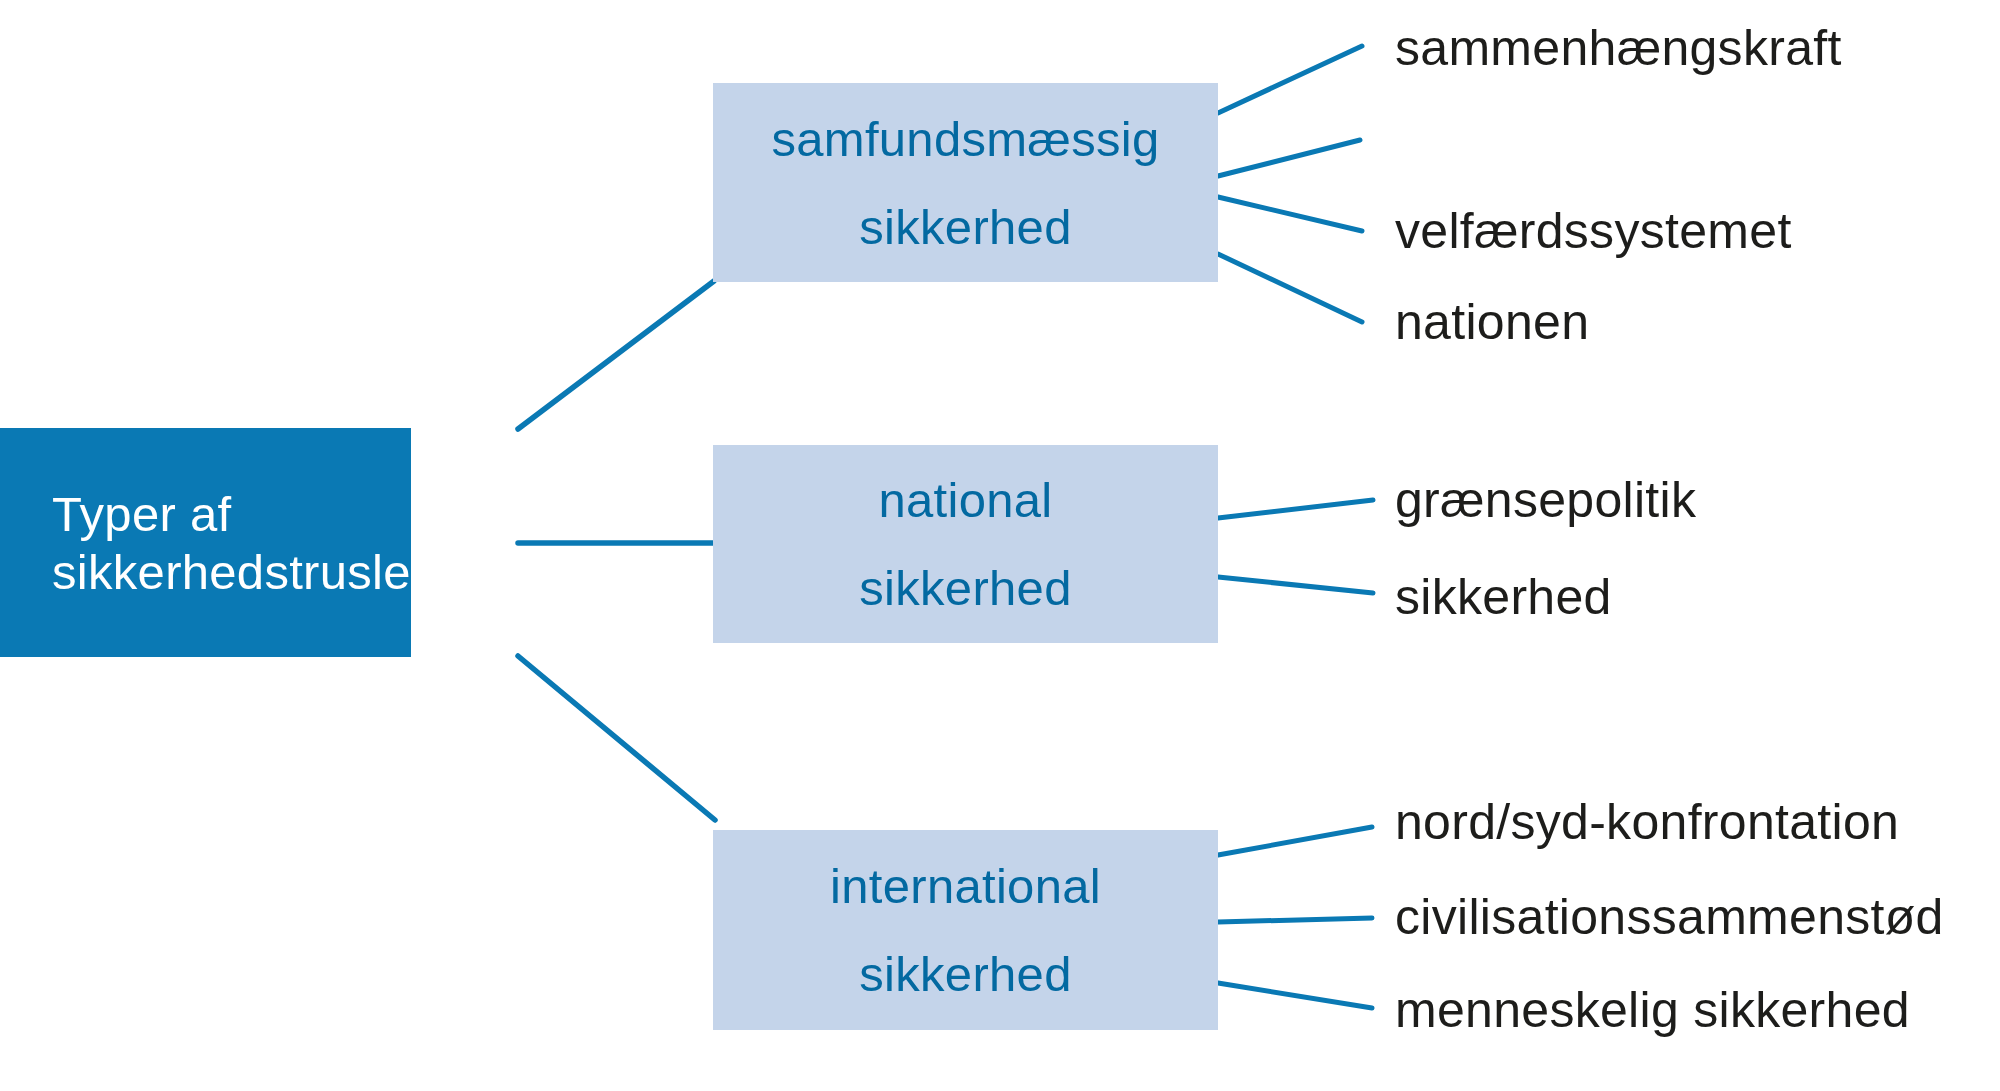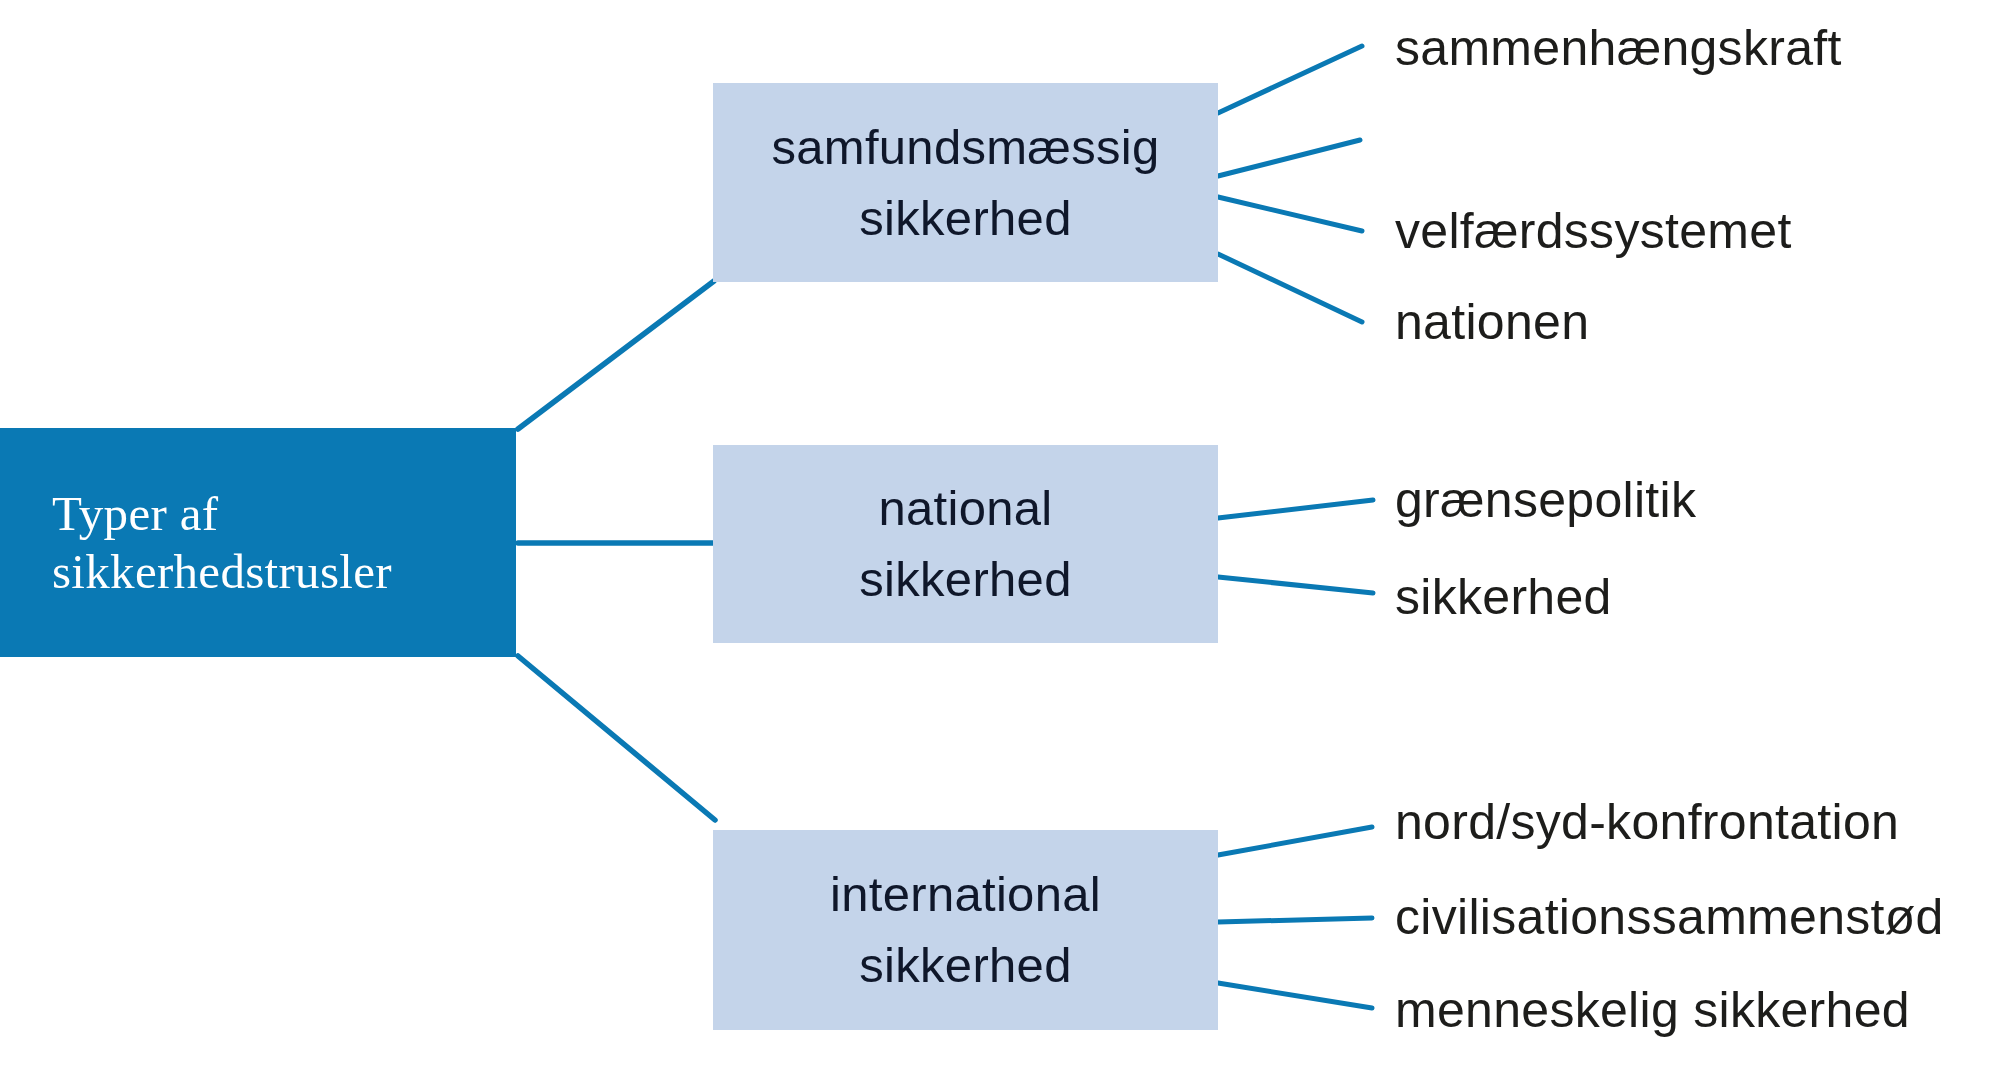--- a/index.html
+++ b/index.html
@@ -19,47 +19,46 @@
     position: absolute;
     left: 0;
     top: 0;
     width: 2000px;
     height: 1091px;
   }
   .root-box {
     position: absolute;
     left: 0;
     top: 428px;
-    width: 516px;
+    width: 411px;
     height: 229px;
     background: #0a79b4;
     color: #ffffff;
     display: flex;
     flex-direction: column;
     justify-content: center;
     box-sizing: border-box;
     padding-left: 52px;
     font-size: 49px;
     line-height: 58px;
     white-space: pre-line;
     letter-spacing: 0.3px;
-    font-family: Liberation Serif, serif;
   }
   .branch-box {
     position: absolute;
     left: 713px;
     width: 505px;
     background: #c4d4ea;
-    color: #0f172a;
+    color: #0369a1;
     display: flex;
     align-items: center;
     justify-content: center;
     text-align: center;
     font-size: 49px;
-    line-height: 71px;
+    line-height: 88px;
     white-space: pre-line;
     letter-spacing: 0.3px;
   }
   #branch-0 { top: 83px;  height: 199px; }
   #branch-1 { top: 445px; height: 198px; }
   #branch-2 { top: 818px; height: 200px; margin-top: 12px; }
   .leaf-label {
     position: absolute;
     left: 1395px;
     height: 60px;

